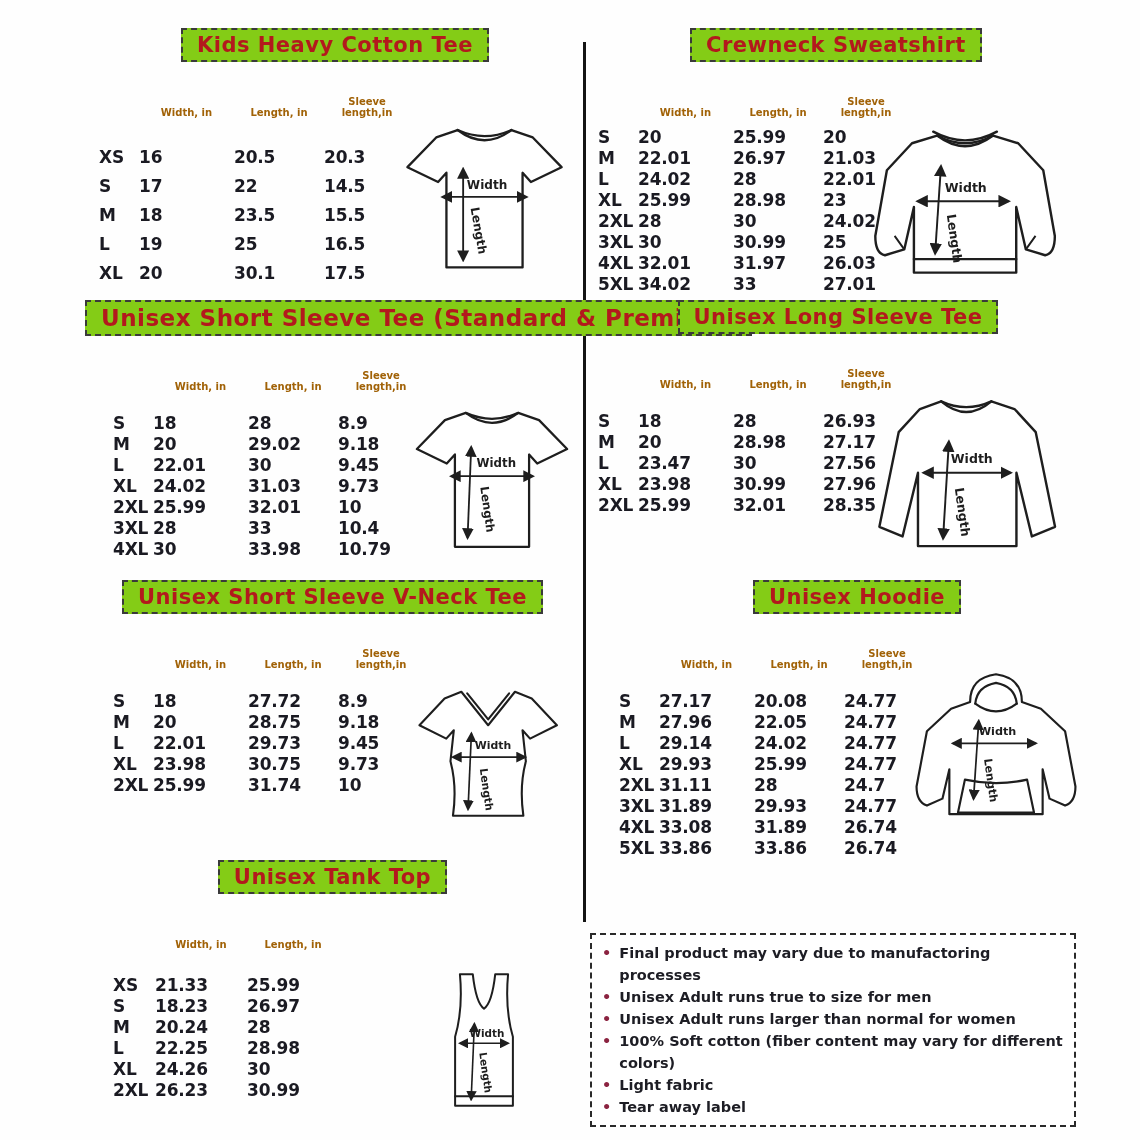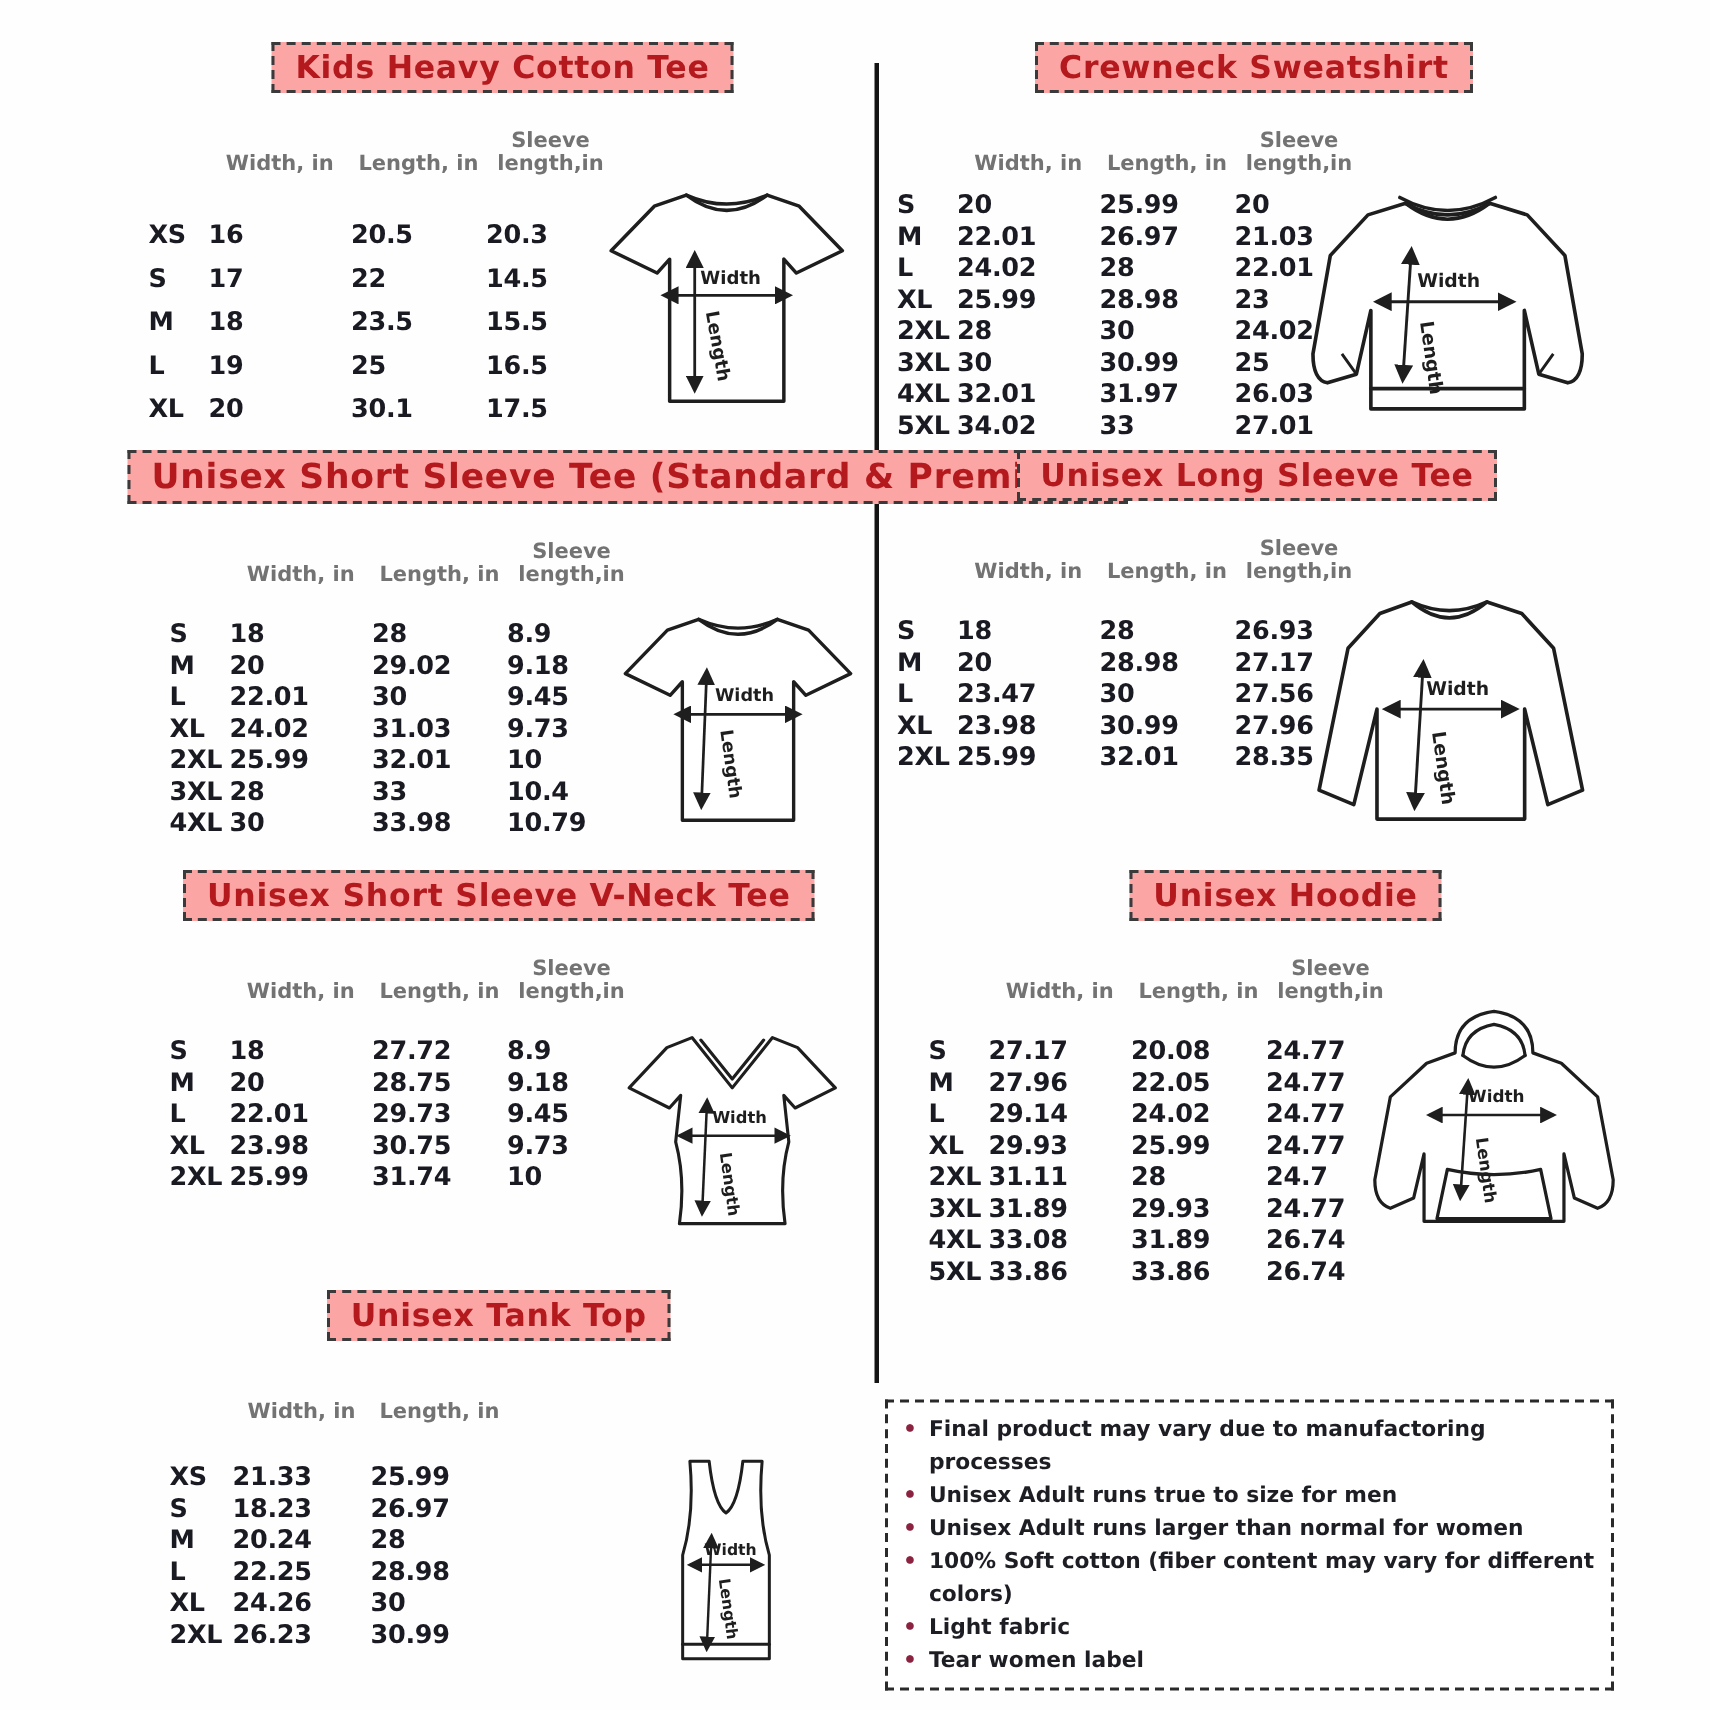--- a/index.html
+++ b/index.html
@@ -1,27 +1,27 @@
 <!DOCTYPE html>
 <html><head>
 <meta charset="utf-8">
 <style>
   html,body{margin:0;padding:0;background:#fff;}
   .canvas{position:relative;width:1140px;height:1140px;background:#fefefe;
           font-family:"DejaVu Sans",sans-serif;color:#1a1a22;overflow:hidden;}
   .divider{position:absolute;left:583px;top:42px;width:3px;height:880px;background:#141414;}
   .panel{position:absolute;}
-  .title{width:fit-content;margin:0 auto;border:2px dashed #3a3a3a;background:#fca5a5;
+  .title{width:fit-content;margin:0 auto;border:2px dashed #3a3a3a;background:#84cc16;
          color:#b3191d;font-weight:bold;font-size:21px;letter-spacing:.5px;
          padding:3px 14px;white-space:nowrap;}
   .pC .title{font-size:23px;}
   .thead,.row{display:grid;grid-template-columns:40px 95px 90px 86px;}
   .cols3 .thead,.cols3 .row{grid-template-columns:42px 92px 92px;}
   .thead{height:40px;align-items:end;margin-top:16px;}
-  .hdr{color:#737373;font-weight:bold;font-size:14px;line-height:1.12;
+  .hdr{color:#a16207;font-weight:bold;font-size:10px;line-height:1.12;
        text-align:center;white-space:pre-line;}
   .tbl{margin-left:14px;}
   .tight .tbl{margin-left:6px;}
   .rows{margin-top:20px;}
   .pA .rows{margin-top:24px;}
   .pB .rows{margin-top:8px;}
   .pG .rows{margin-top:24px;}
   .row{height:21px;align-items:center;}
   .pA .row{height:29px;}
   .cell{font-weight:bold;font-size:17px;letter-spacing:-0.2px;}
@@ -515,16 +515,16 @@
       <div class="note">
         <span class="bullet">•</span>
         <span>100% Soft cotton (fiber content may vary for different colors)</span>
       </div>
       <div class="note">
         <span class="bullet">•</span>
         <span>Light fabric</span>
       </div>
       <div class="note">
         <span class="bullet">•</span>
-        <span>Tear women label</span>
+        <span>Tear away label</span>
       </div>
     </div>
 </div>
 
 </body></html>

